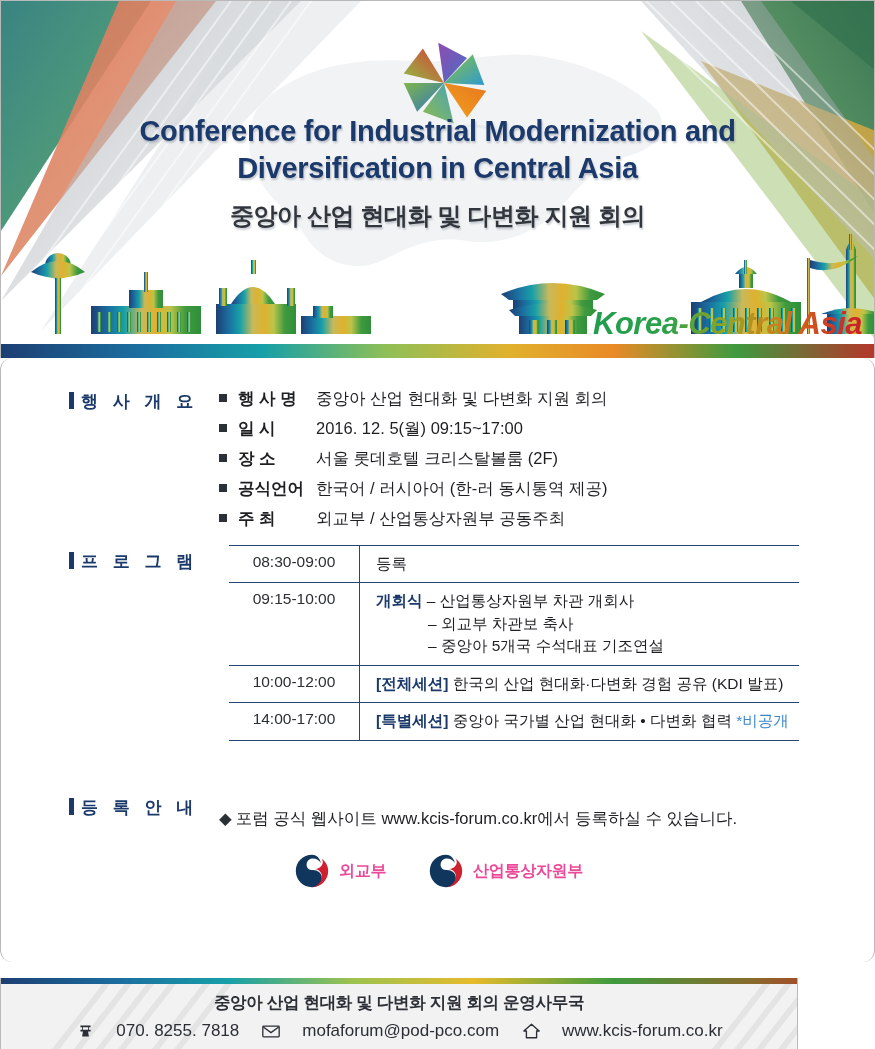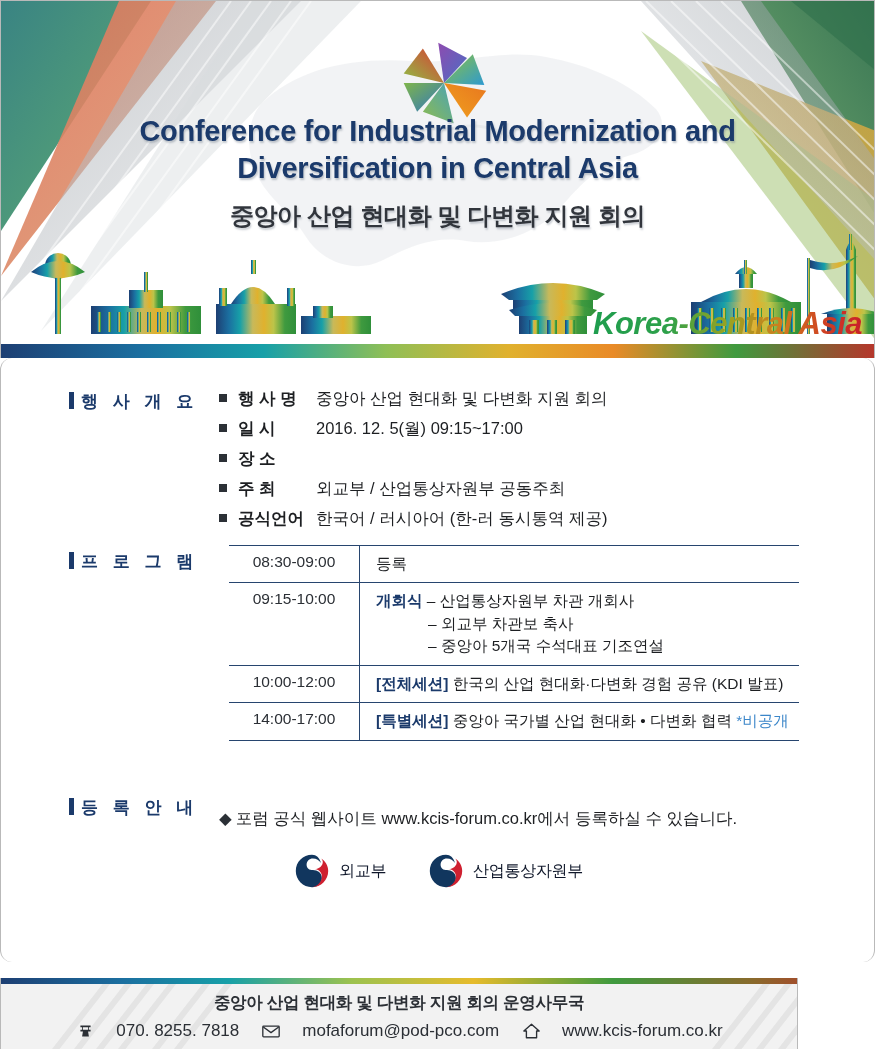--- a/index.html
+++ b/index.html
@@ -204,22 +204,22 @@
     left:0;top:495px;
     width:875px;
     display:flex;
     justify-content:center;
     align-items:center;
     gap:42px;
   }
   .logo{display:flex;align-items:center;gap:9px;}
   .logo-name{
     font-size:16px;
-    font-weight:normal;
-    color:#0f172a;
+    font-weight:bold;
+    color:#ec4899;
     letter-spacing:-0.3px;
   }
 
   
   .footer{
     position:relative;
     width:798px;
     height:86px;
     box-sizing:border-box;
     border:1px solid #b9b9b9;
@@ -475,32 +475,33 @@
 
         <div class="ov-row">
           <span class="ov-sq"></span>
           <span class="ov-key">일     시</span>
           <span class="ov-val">2016. 12. 5(월) 09:15~17:00</span>
         </div>
 
         <div class="ov-row">
           <span class="ov-sq"></span>
           <span class="ov-key">장     소</span>
+          <span class="ov-val">서울 롯데호텔 크리스탈볼룸 (2F)</span>
+        </div>
+
+        <div class="ov-row">
+          <span class="ov-sq"></span>
+          <span class="ov-key wide">공식언어</span>
+          <span class="ov-val">한국어 / 러시아어 (한-러 동시통역 제공)</span>
         </div>
 
         <div class="ov-row">
           <span class="ov-sq"></span>
           <span class="ov-key">주     최</span>
           <span class="ov-val">외교부 / 산업통상자원부 공동주최</span>
-        </div>
-
-        <div class="ov-row">
-          <span class="ov-sq"></span>
-          <span class="ov-key wide">공식언어</span>
-          <span class="ov-val">한국어 / 러시아어 (한-러 동시통역 제공)</span>
         </div>
 
       </div>
     </div>
 
     <div class="section" id="program">
       <div class="sec-label" style="left:68px;top:-3px;">
         <span class="bar"></span><span>프 로 그 램</span>
       </div>
 

